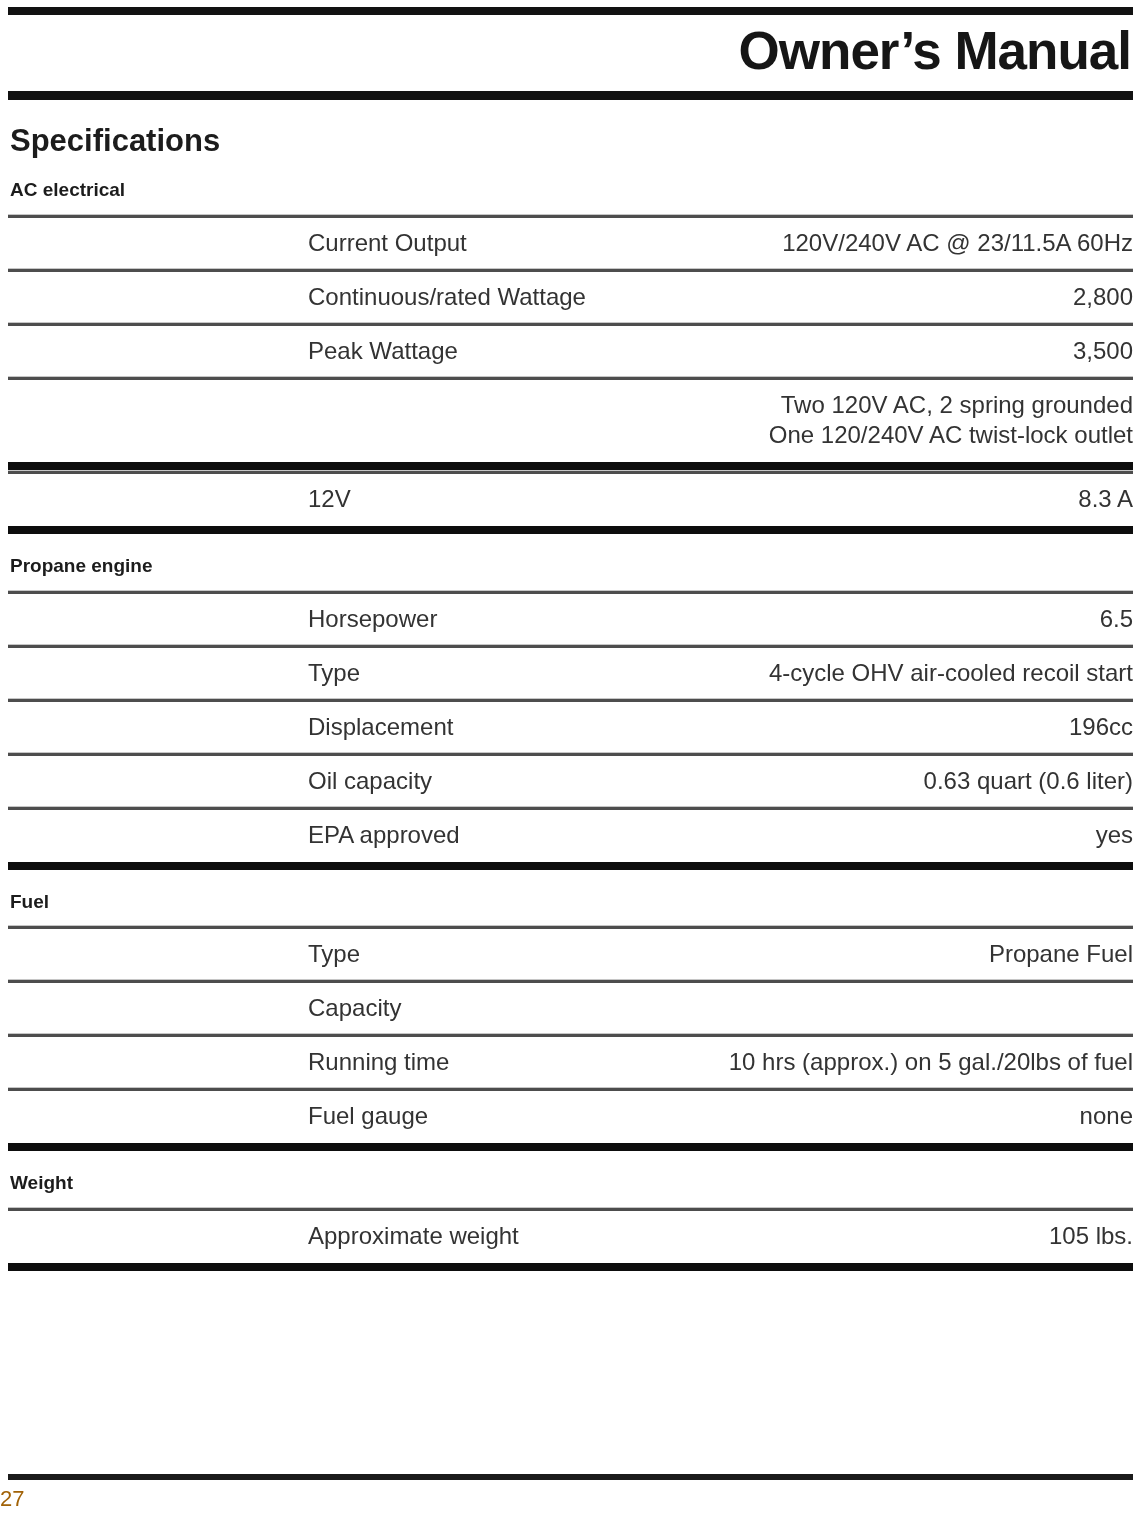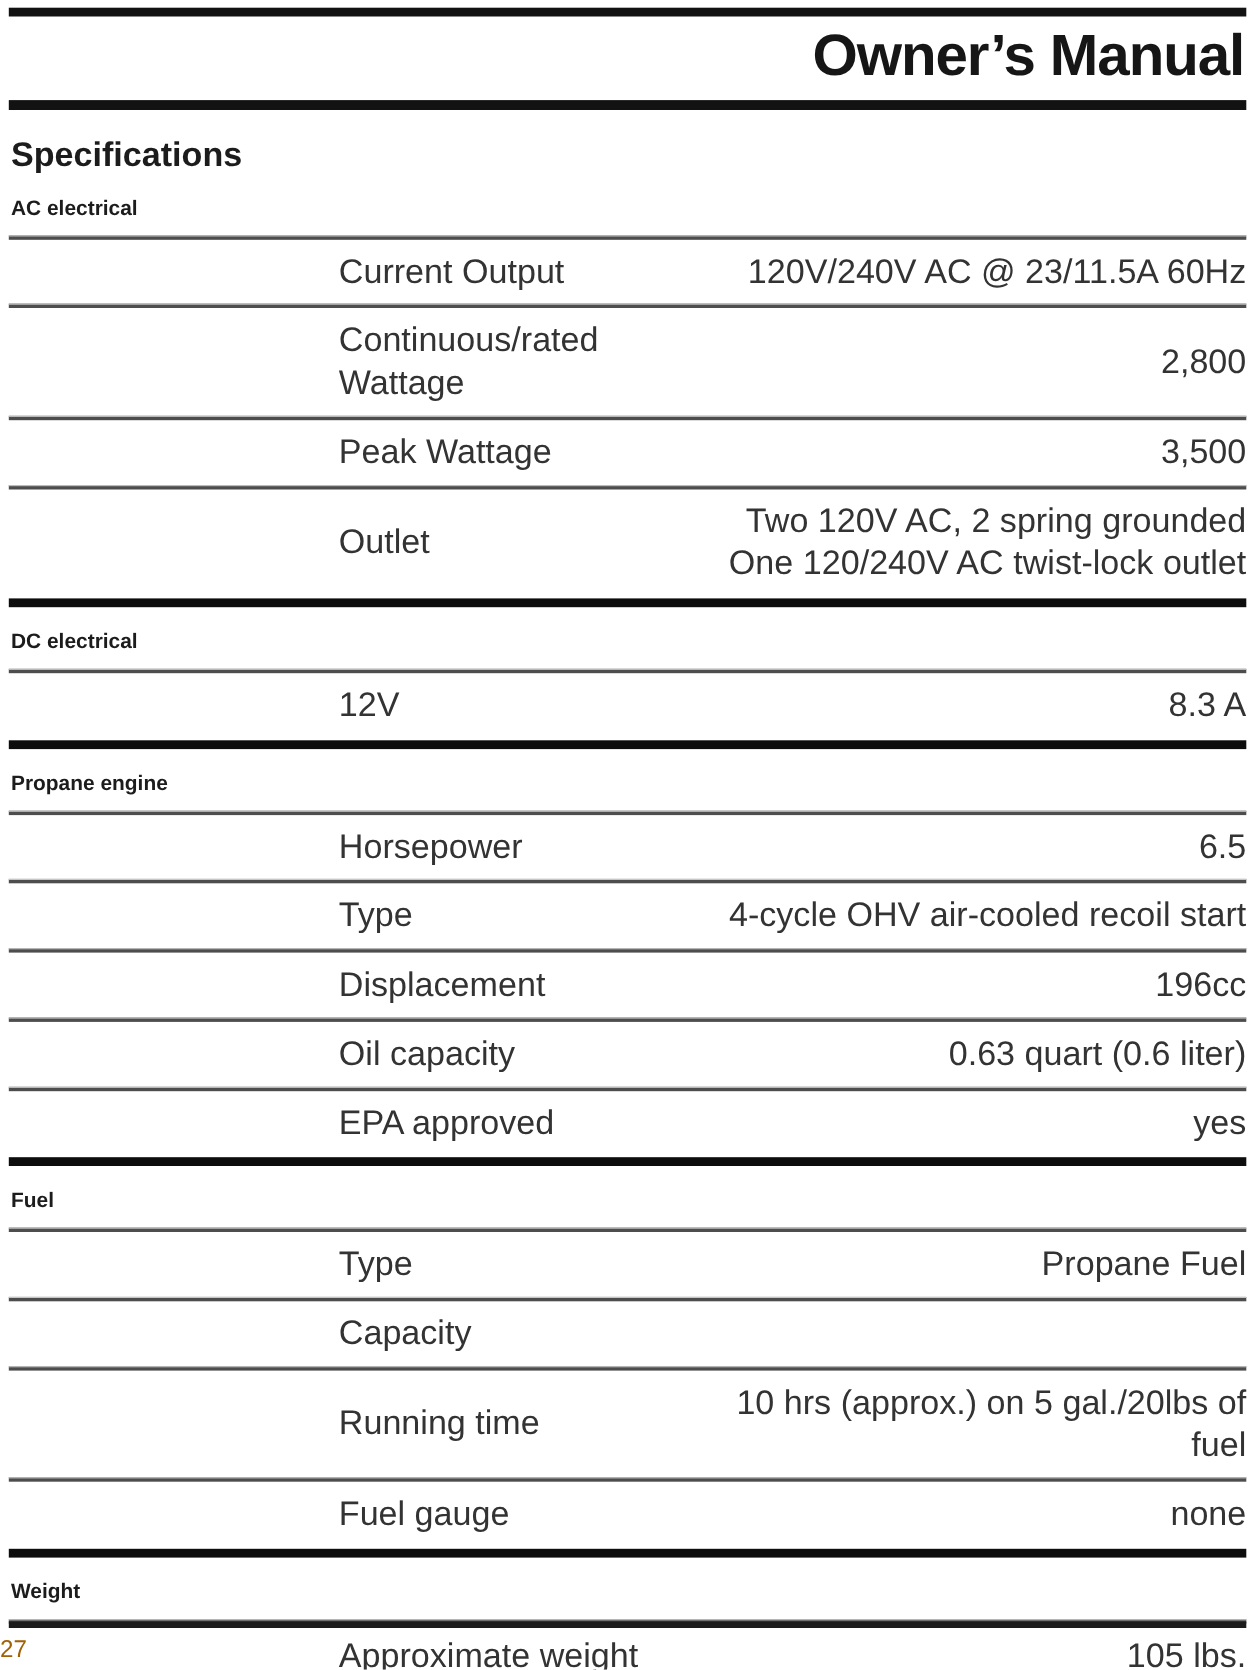--- a/index.html
+++ b/index.html
@@ -46,21 +46,21 @@
   }
   .section-bar{
     height:8px;
     background:#0d0d0d;
     margin-top:2px;
   }
   .row{
     display:flex;
     align-items:center;
     padding:10px 0;
-    font-size:31px;
+    font-size:24px;
     color:#333;
     line-height:1.25;
   }
   .row .label{
     flex:none;
     width:330px;
     margin-left:300px;
   }
   .row .value{
     flex:1;
@@ -110,26 +110,24 @@
         <span class="label">Continuous/rated Wattage</span>
         <span class="value">2,800</span>
       </div>
       <div class="divider"></div>
       <div class="row">
         <span class="label">Peak Wattage</span>
         <span class="value">3,500</span>
       </div>
       <div class="divider"></div>
       <div class="row">
-        <span class="label">Outlet</span>
         <span class="value">Two 120V AC, 2 spring grounded
 One 120/240V AC twist-lock outlet</span>
       </div>
       <div class="section-bar"></div>
-      <h3 class="section-heading">DC electrical</h3>
       <div class="divider"></div>
       <div class="row">
         <span class="label">12V</span>
         <span class="value">8.3 A</span>
       </div>
       <div class="section-bar"></div>
       <h3 class="section-heading">Propane engine</h3>
       <div class="divider"></div>
       <div class="row">
         <span class="label">Horsepower</span>

